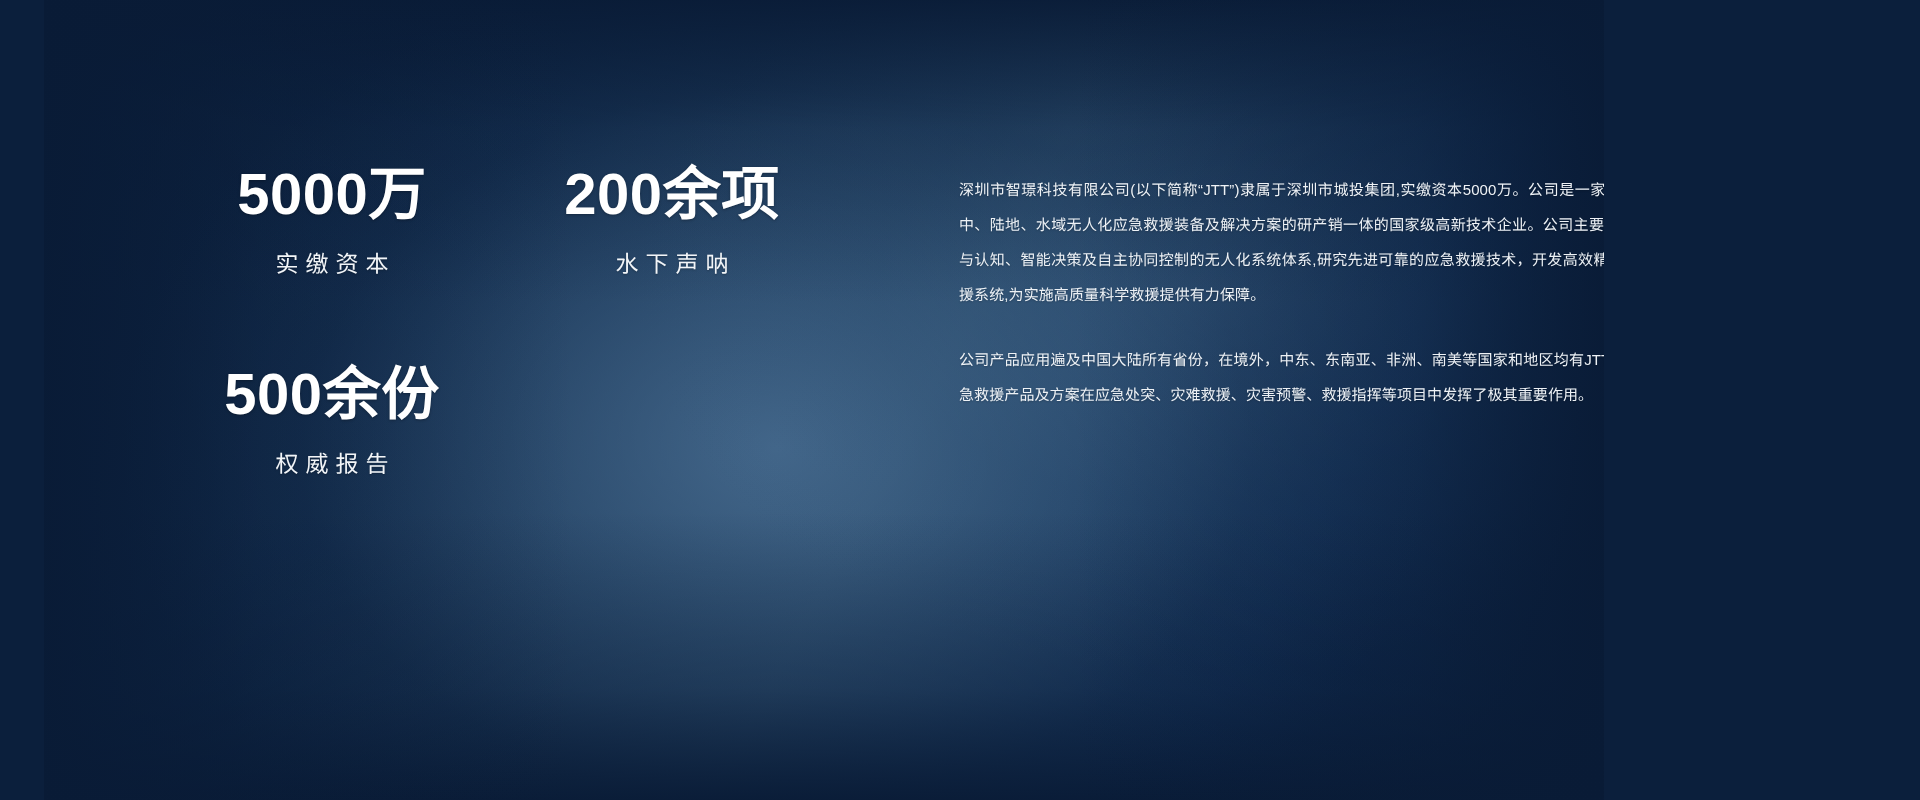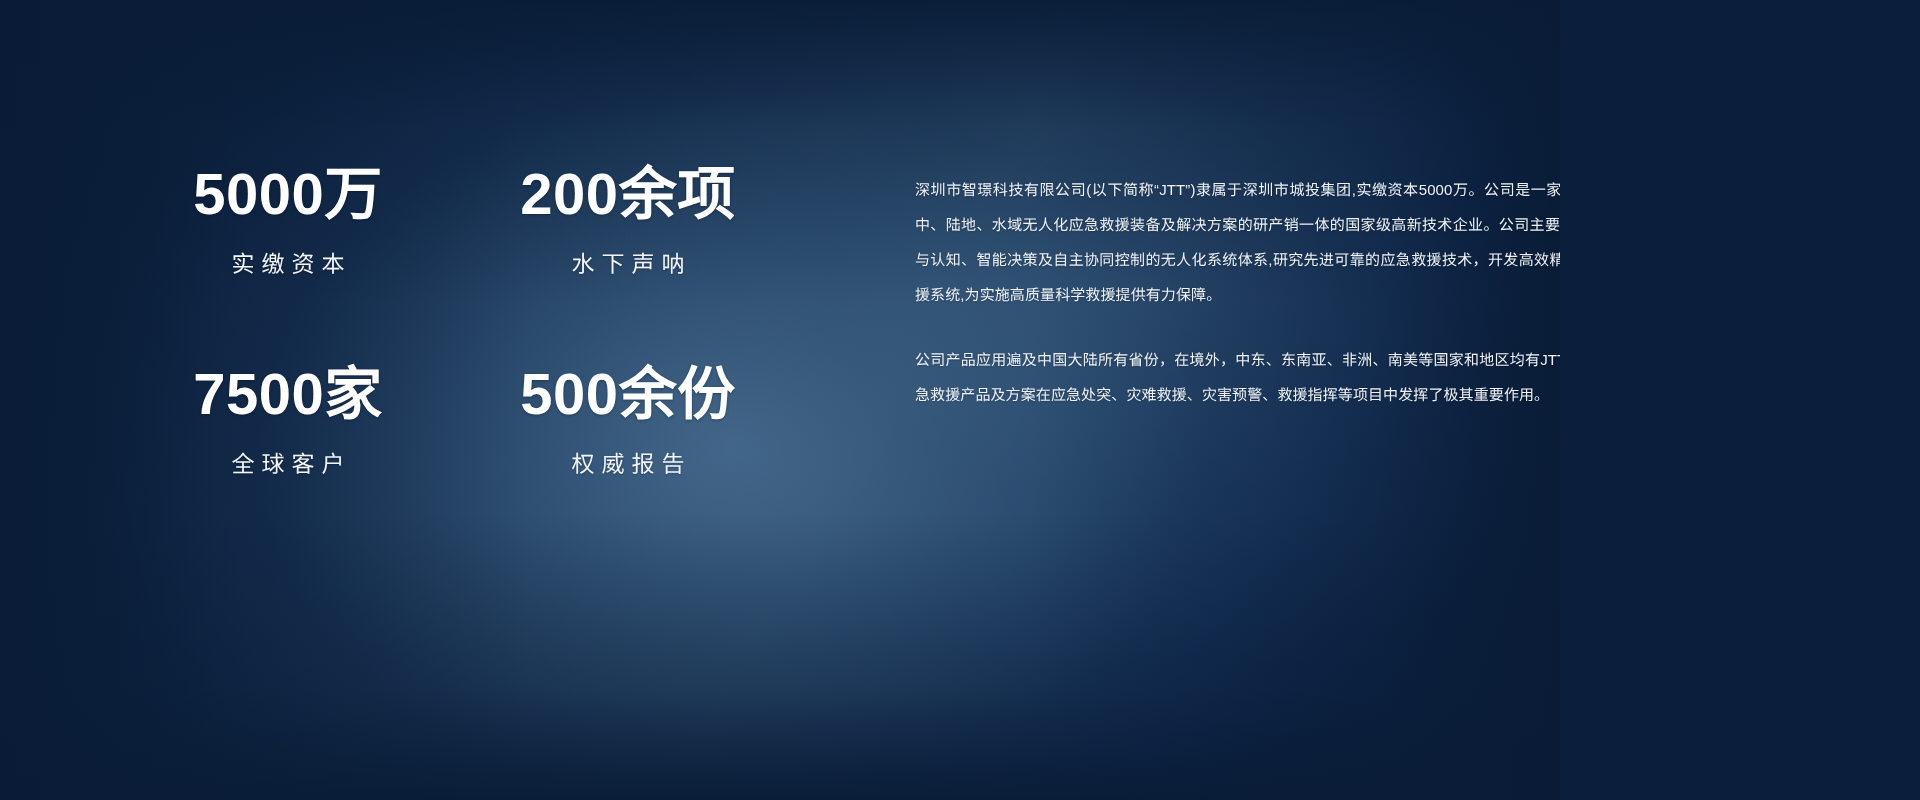--- a/index.html
+++ b/index.html
@@ -11,20 +11,21 @@
   * { box-sizing: border-box; }
 
   .stage {
     position: relative;
     width: 1560px;
     height: 800px;
     overflow: hidden;
     font-family: "Liberation Sans", "DejaVu Sans", sans-serif;
     background-color: #d946ef;
     color: #ffffff;
+    margin-left: 44px;
   }
 
   
   .bg-base {
     position: absolute;
     inset: 0;
     background: linear-gradient(118deg, #0b1e3a 0%, #102949 28%, #22405f 55%, #123058 78%, #0b1e3a 100%);
   }
   .bg-glow-main {
     position: absolute;
@@ -133,24 +134,20 @@
       <div class="stat">
         <div class="stat-value">5000万</div>
         <div class="stat-label">实缴资本</div>
       </div>
 
       <div class="stat">
         <div class="stat-value">200余项</div>
         <div class="stat-label">水下声呐</div>
       </div>
 
-      <div class="stat">
-        <div class="stat-value">7500家</div>
-        <div class="stat-label">全球客户</div>
-      </div>
 
       <div class="stat">
         <div class="stat-value">500余份</div>
         <div class="stat-label">权威报告</div>
       </div>
 
     </div>
 
     <div class="description">
       <p class="para">深圳市智璟科技有限公司(以下简称“JTT”)隶属于深圳市城投集团,实缴资本5000万。公司是一家聚焦智能应急救援系统领域，集空中、陆地、水域无人化应急救援装备及解决方案的研产销一体的国家级高新技术企业。公司主要融合海陆空多维空间,具备智能感知与认知、智能决策及自主协同控制的无人化系统体系,研究先进可靠的应急救援技术，开发高效精良的技术装备，建设新一代应急救援系统,为实施高质量科学救援提供有力保障。</p>

